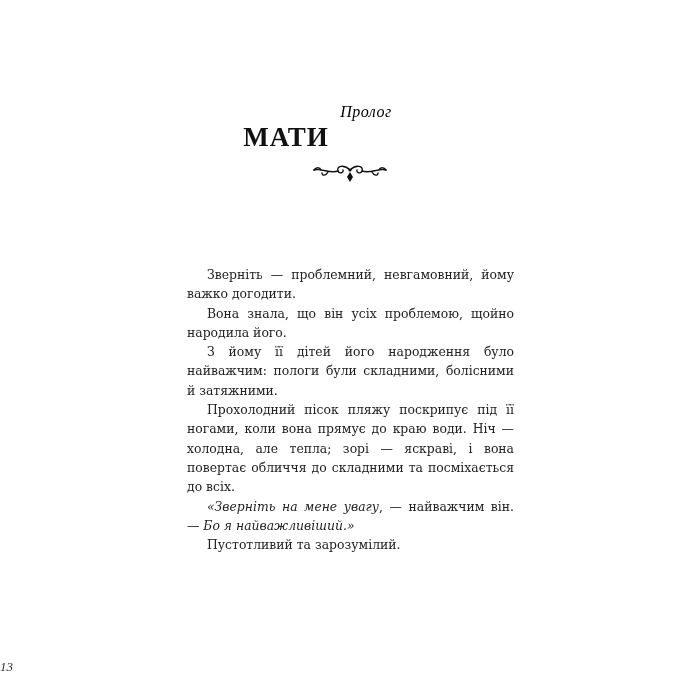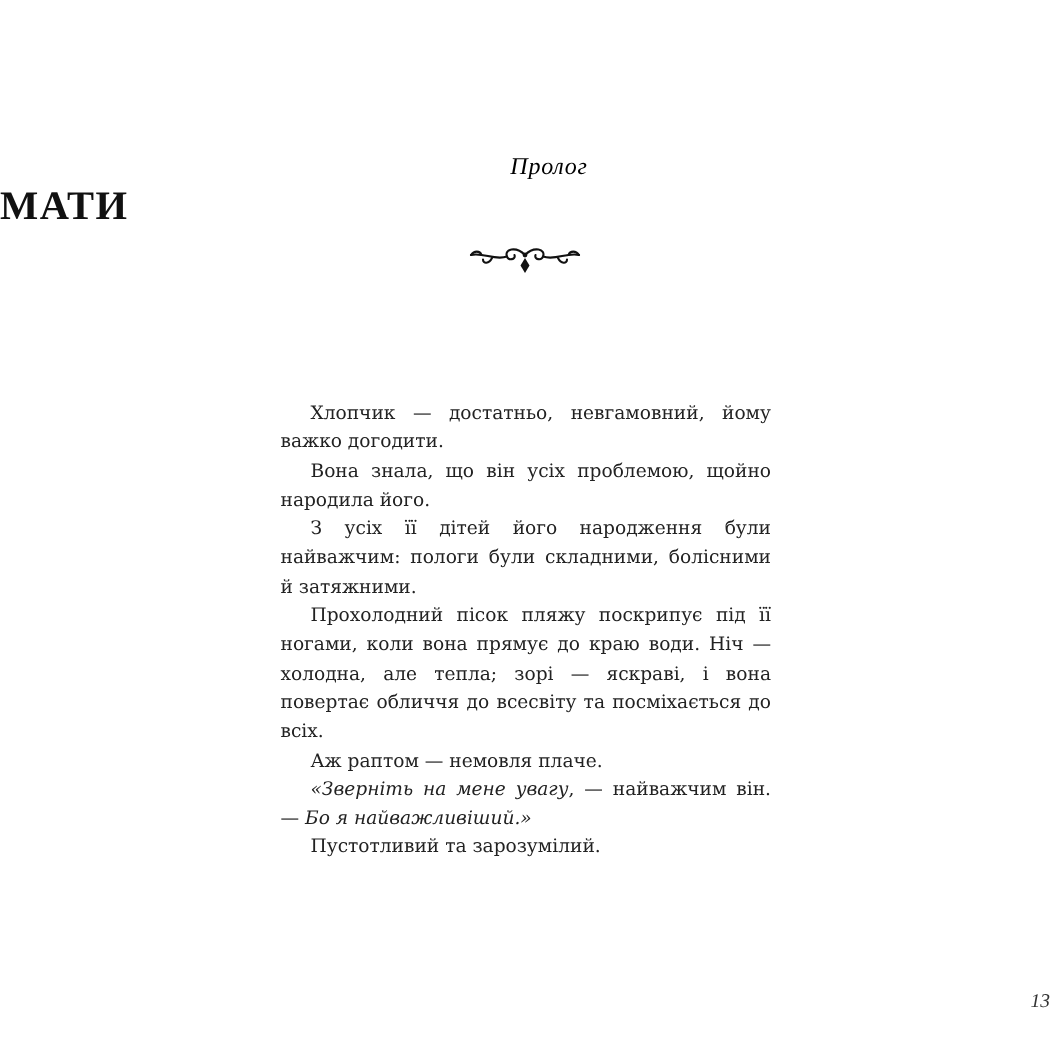--- a/index.html
+++ b/index.html
@@ -1,24 +1,24 @@
 <!DOCTYPE html>
 <html><head>
   <meta charset="utf-8">
   <style>
     html, body { margin:0; padding:0; background:#ffffff; }
     body { width:700px; height:700px; position:relative; overflow:hidden; font-family:"DejaVu Serif", serif; color:#1a1a1a; }
     .eyebrow { position:absolute; top:103px; left:16px; width:700px; text-align:center; font-family:"Liberation Serif", serif; font-style:italic; font-size:16px; color:#000000; letter-spacing:0.5px; }
-    .title { position:absolute; top:122px; left:0; width:572px; font-family:"Liberation Serif", serif; font-size:27px; font-weight:bold; letter-spacing:1px; color:#111; }
+    .title { position:absolute; top:122px; left:0; width:572px; text-align:center; font-family:"Liberation Serif", serif; font-size:27px; font-weight:bold; letter-spacing:1px; color:#111; }
     .ornament { position:absolute; top:162px; left:310px; width:80px; height:22px; }
     .body-text { position:absolute; top:265px; left:187px; width:327px; font-family:"DejaVu Serif", serif; font-size:12.4px; line-height:19.3px; color:#222; }
     .body-text p { margin:0; text-align:justify; text-indent:20px; }
     .body-text p.noindent { text-indent:0; }
     .body-text em { }
-    .page-number { position:absolute; top:659px; left:0; width:700px; text-align:right; font-family:"Liberation Serif", serif; font-style:italic; font-size:13px; color:#333; }
+    .page-number { position:absolute; top:659px; left:0; width:700px; text-align:left; font-family:"Liberation Serif", serif; font-style:italic; font-size:13px; color:#333; }
   </style>
 </head>
 <body>
 
 <div class="eyebrow">Пролог</div>
 <div class="title">МАТИ</div>
 
 <svg class="ornament" viewBox="0 0 80 22">
   <g fill="none" stroke="#111" stroke-width="1.4" stroke-linecap="round">
     <path d="M40 8 C 34 2, 26 4, 28 9 C 29 12, 34 11, 33 8"></path>
@@ -28,22 +28,21 @@
     <path d="M4 8 C 6 5, 10 5, 11 8"></path>
     <path d="M76 8 C 74 5, 70 5, 69 8"></path>
     <path d="M18 10 C 16 14, 12 14, 12 11"></path>
     <path d="M62 10 C 64 14, 68 14, 68 11"></path>
   </g>
   <path d="M40 10 L 43 15 L 40 20 L 37 15 Z" fill="#111"></path>
   <circle cx="40" cy="8" r="1.6" fill="#111"></circle>
 </svg>
 
 <div class="body-text">
-  <p>Хлопчик — достатньо, невгамовний, йому важко догодити.</p>
+  <p>Зверніть — проблемний, невгамовний, йому важко догодити.</p>
   <p>Вона знала, що він усіх проблемою, щойно народила його.</p>
-  <p>З усіх її дітей його народження були найважчим: пологи були складними, болісними й затяжними.</p>
-  <p>Прохолодний пісок пляжу поскрипує під її ногами, коли вона прямує до краю води. Ніч — холодна, але тепла; зорі — яскраві, і вона повертає обличчя до всесвіту та посміхається до всіх.</p>
-  <p>Аж раптом — немовля плаче.</p>
+  <p>З йому її дітей його народження було найважчим: пологи були складними, болісними й затяжними.</p>
+  <p>Прохолодний пісок пляжу поскрипує під її ногами, коли вона прямує до краю води. Ніч — холодна, але тепла; зорі — яскраві, і вона повертає обличчя до складними та посміхається до всіх.</p>
   <p><em>«Зверніть на мене увагу</em><span>, — найважчим він. — </span><em>Бо я найважливіший.»</em></p>
   <p>Пустотливий та зарозумілий.</p>
 </div>
 
 <div class="page-number">13</div>
 
 </body></html>

